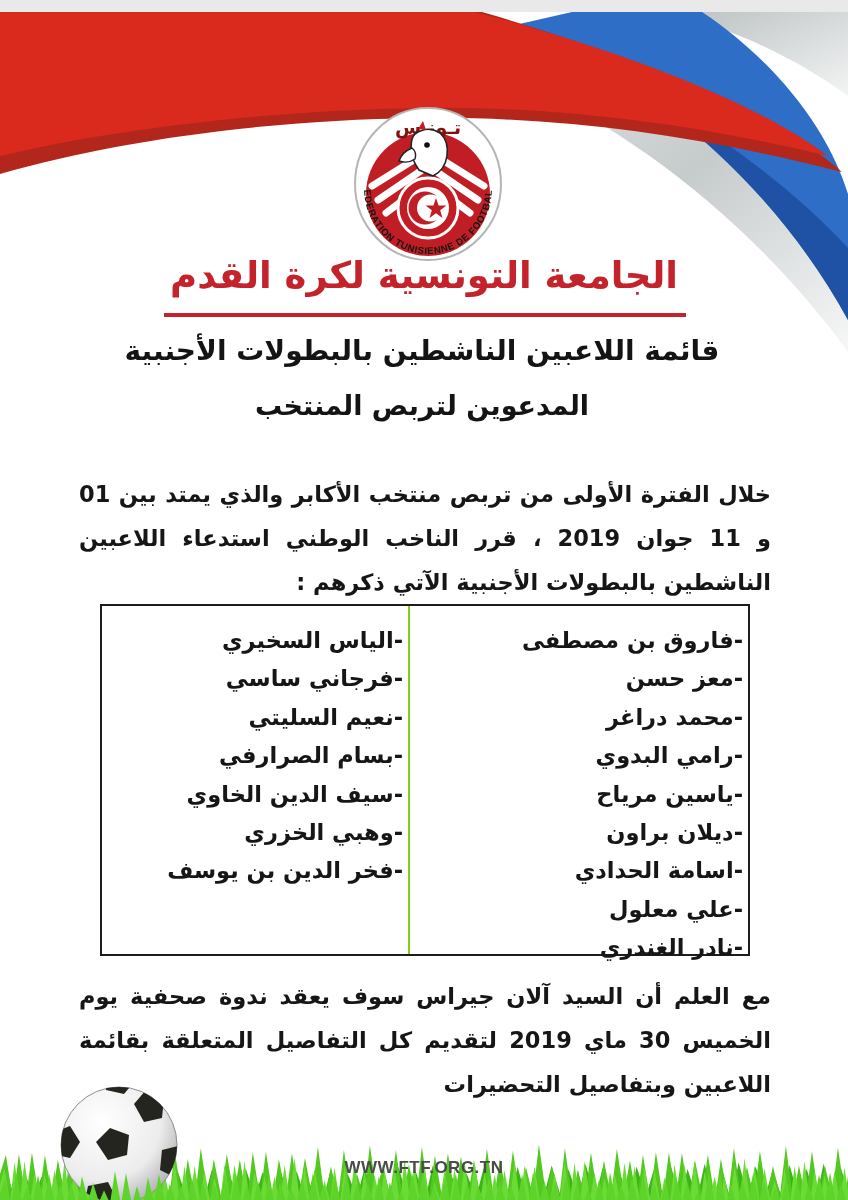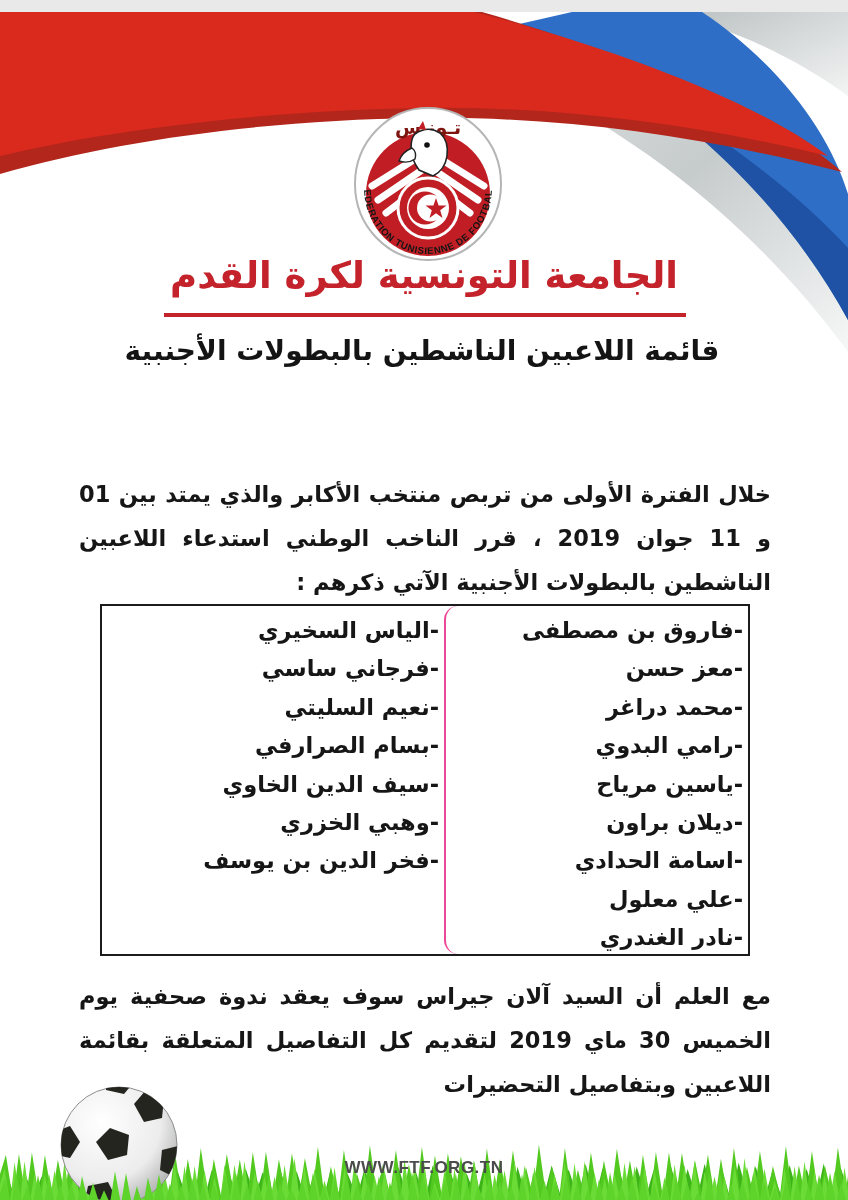--- a/index.html
+++ b/index.html
@@ -19,22 +19,22 @@
   #subtitle1{top:322px;font-size:28px;}
   #subtitle2{top:378px;font-size:27px;}
   
   .para{left:79px;width:692px;direction:rtl;text-align:justify;color:#161616;
         font-size:22.5px;font-weight:700;line-height:44px;}
   #intro-para{top:460px;}
   #closing-para{top:962px;}
   
   .ptable{left:100px;top:592px;width:650px;height:352px;border:2px solid #1c1c1c;
           display:flex;direction:rtl;box-sizing:border-box;background:#fff;}
-  .pcol{box-sizing:border-box;padding-top:5px;border-radius:14px;}
-  .pcol-primary{width:304px;border-left:2px solid #ec4899;}
+  .pcol{box-sizing:border-box;padding-top:15px;}
+  .pcol-primary{width:340px;border-left:2px solid #84cc16;}
   .pcol-secondary{flex:1;}
   .prow{direction:rtl;text-align:right;padding-right:5px;font-size:22.5px;
         font-weight:700;color:#161616;line-height:38.4px;white-space:nowrap;}
   
   #site-url{left:0;top:1146px;width:848px;text-align:center;color:#4b4b4b;
             font-family:"Liberation Sans","DejaVu Sans",sans-serif;
             font-size:17px;font-weight:700;letter-spacing:.5px;}
   #grass-back{left:0;bottom:0;width:848px;height:92px;}
   #grass-front{left:0;bottom:0;width:848px;height:56px;}
   #ball{left:58px;top:1072px;width:122px;height:122px;}
@@ -103,20 +103,21 @@
       </defs>
     <text font-family="Liberation Sans" font-size="9.6" font-weight="bold" fill="#151515" letter-spacing="0.6">
       <textPath href="#ftfArc" startOffset="50%" text-anchor="middle">FEDERATION TUNISIENNE DE FOOTBALL</textPath>
     </text>
   </svg>
 
   <div class="abs title-red">الجامعة التونسية لكرة القدم</div>
   <div class="abs title-underline"></div>
 
   <div id="subtitle1" class="abs subtitle">قائمة اللاعبين الناشطين بالبطولات الأجنبية</div>
+  <div id="subtitle2" class="abs subtitle">المدعوين لتربص المنتخب</div>
 
   <div id="intro-para" class="abs para">خلال الفترة الأولى من تربص منتخب الأكابر والذي يمتد بين 01 و 11 جوان 2019 ، قرر الناخب الوطني استدعاء اللاعبين الناشطين بالبطولات الأجنبية الآتي ذكرهم :</div>
 
   <div class="abs ptable">
     <div class="pcol pcol-primary">
       <div class="prow">-فاروق بن مصطفى</div>
       <div class="prow">-معز حسن</div>
       <div class="prow">-محمد دراغر</div>
       <div class="prow">-رامي البدوي</div>
       <div class="prow">-ياسين مرياح</div>

